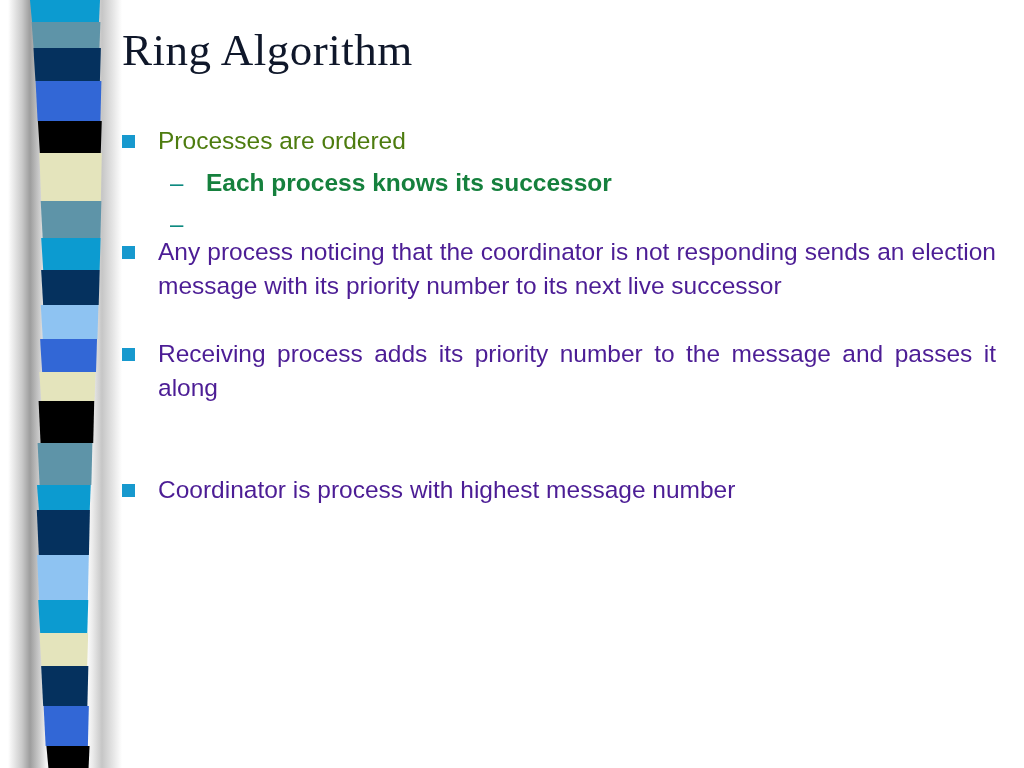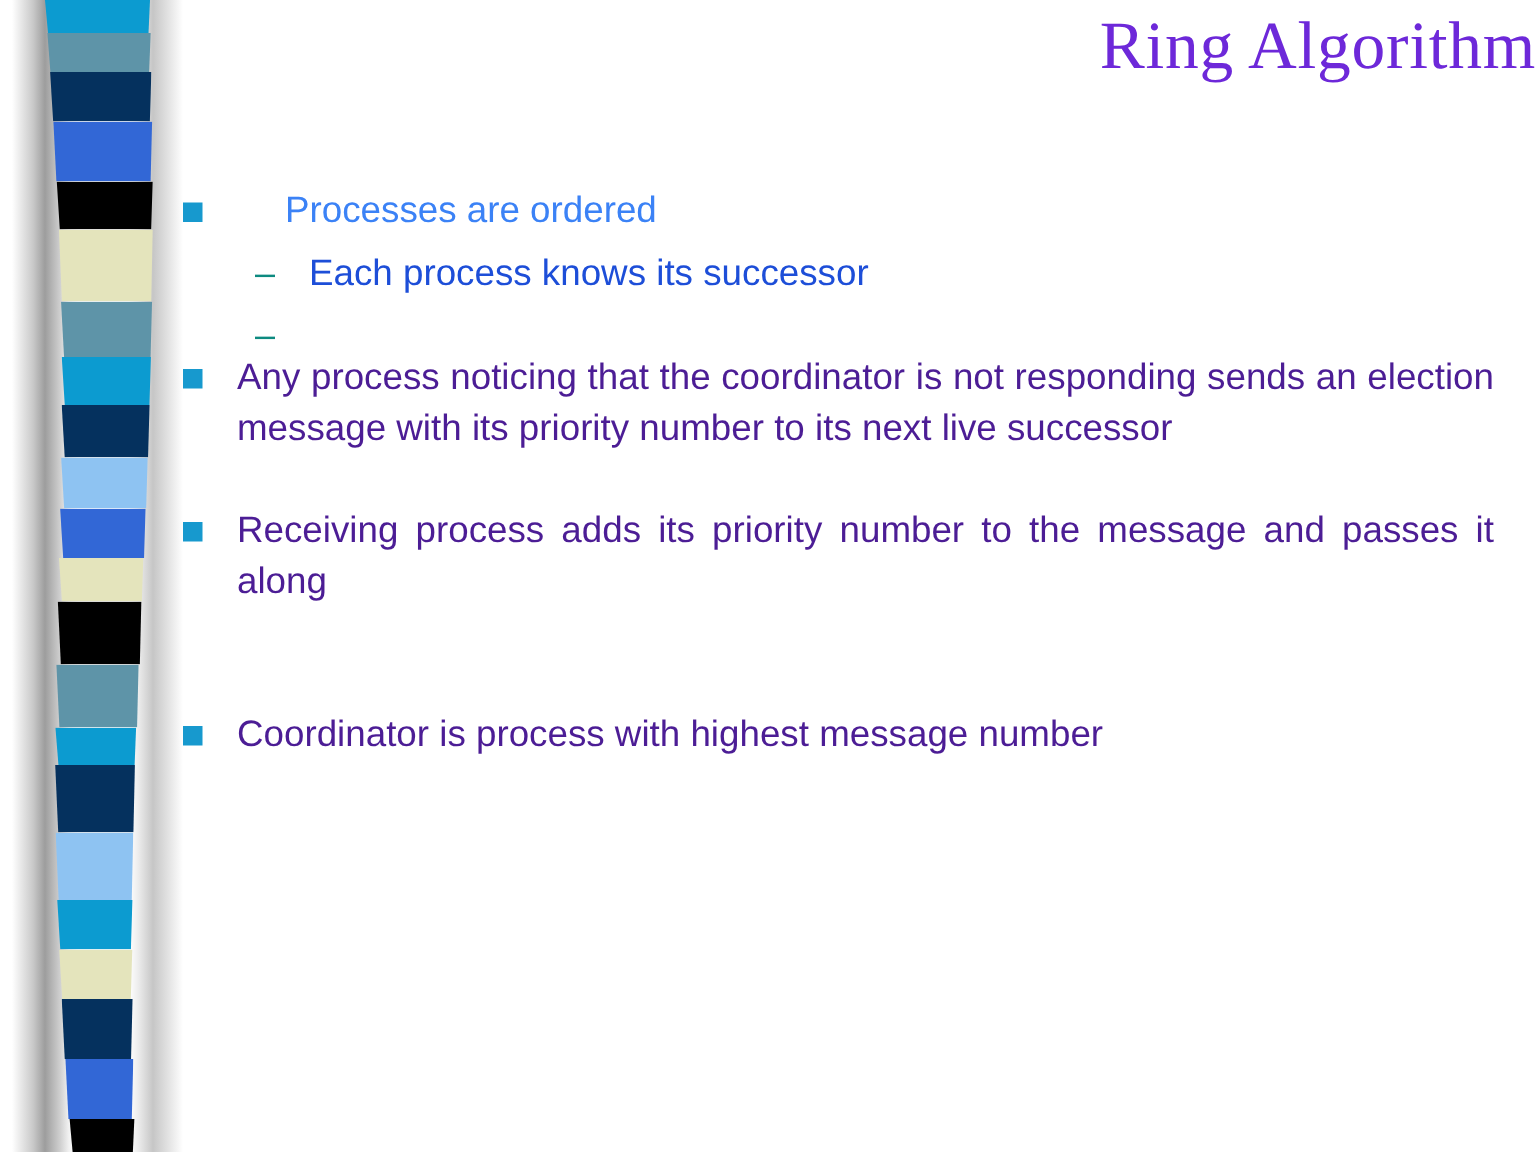--- a/index.html
+++ b/index.html
@@ -53,27 +53,27 @@
   .band {
     position: absolute;
     left: 0;
     width: 122px;
   }
 
   
   #title {
     position: absolute;
     left: 122px;
-    top: 6px;
+    top: 26px;
     width: 902px;
-    text-align: right;
+    text-align: left;
     font-family: "Liberation Serif", serif;
     font-size: 45px;
     line-height: 1.1;
-    color: #6d28d9;
+    color: #0f172a;
     letter-spacing: 0.5px;
     white-space: nowrap;
   }
 
   
   #body-area {
     position: absolute;
     left: 118px;
     top: 124px;
     width: 878px;
@@ -94,23 +94,22 @@
   }
   .blk .txt {
     display: block;
     font-size: 24.5px;
     line-height: 34px;
     color: #4c1d95;
     text-align: justify;
     text-justify: inter-word;
   }
   .blk.navy .txt {
-    color: #3b82f6;
+    color: #4d7c0f;
     text-align: center;
-    margin-left: 32px;
   }
   .blk .txt.lastline-left {
     text-align-last: left;
   }
 
   
   .sub {
     position: relative;
     padding-left: 88px;
     margin: 0;
@@ -120,22 +119,23 @@
     left: 52px;
     top: 0;
     font-size: 24px;
     line-height: 41px;
     color: #0D8A80;
   }
   .sub .txt {
     display: block;
     font-size: 24.5px;
     line-height: 41px;
-    color: #1d4ed8;
+    color: #15803d;
     text-align: left;
+    font-weight: bold;
   }
 
   .gap-sm { height: 4px; }
   .gap-md { height: 32px; }
   .gap-lg { height: 34px; }
 </style>
 </head>
 <body>
 
 <div id="slide">

